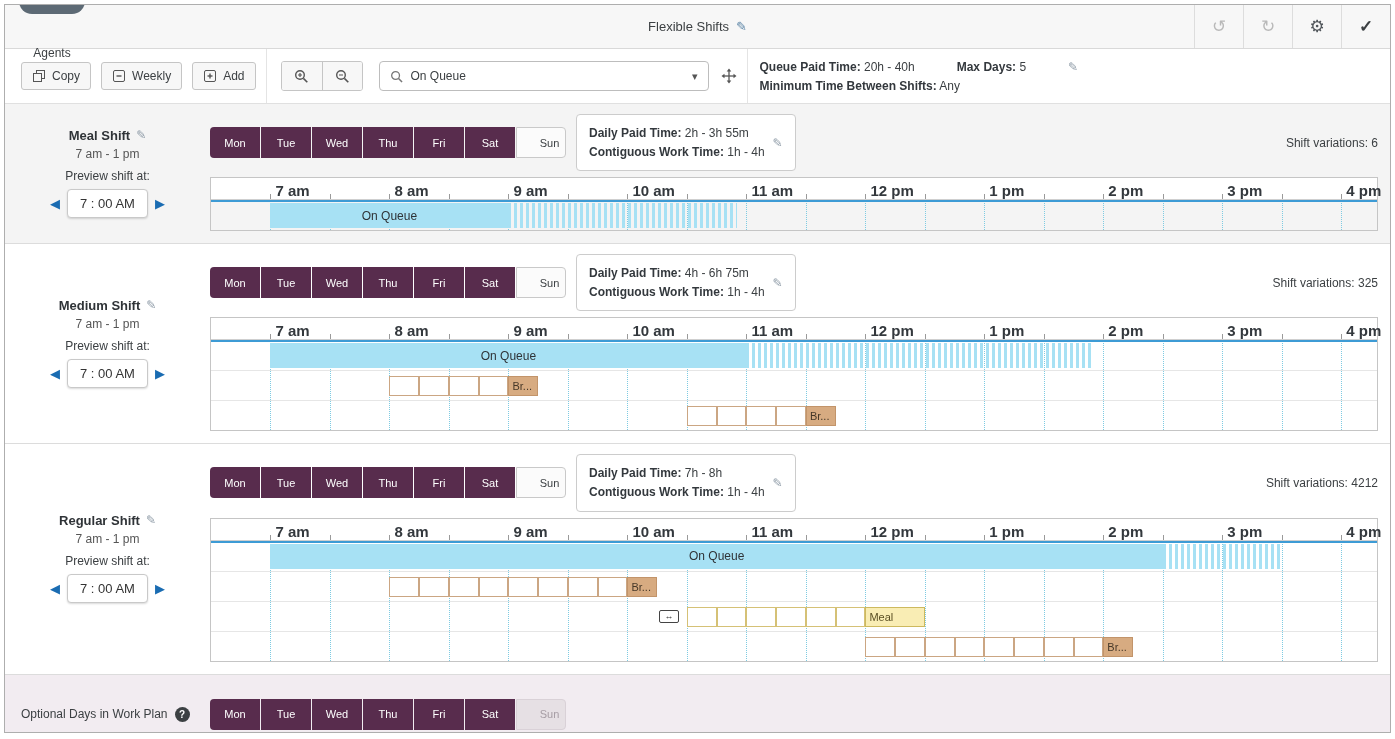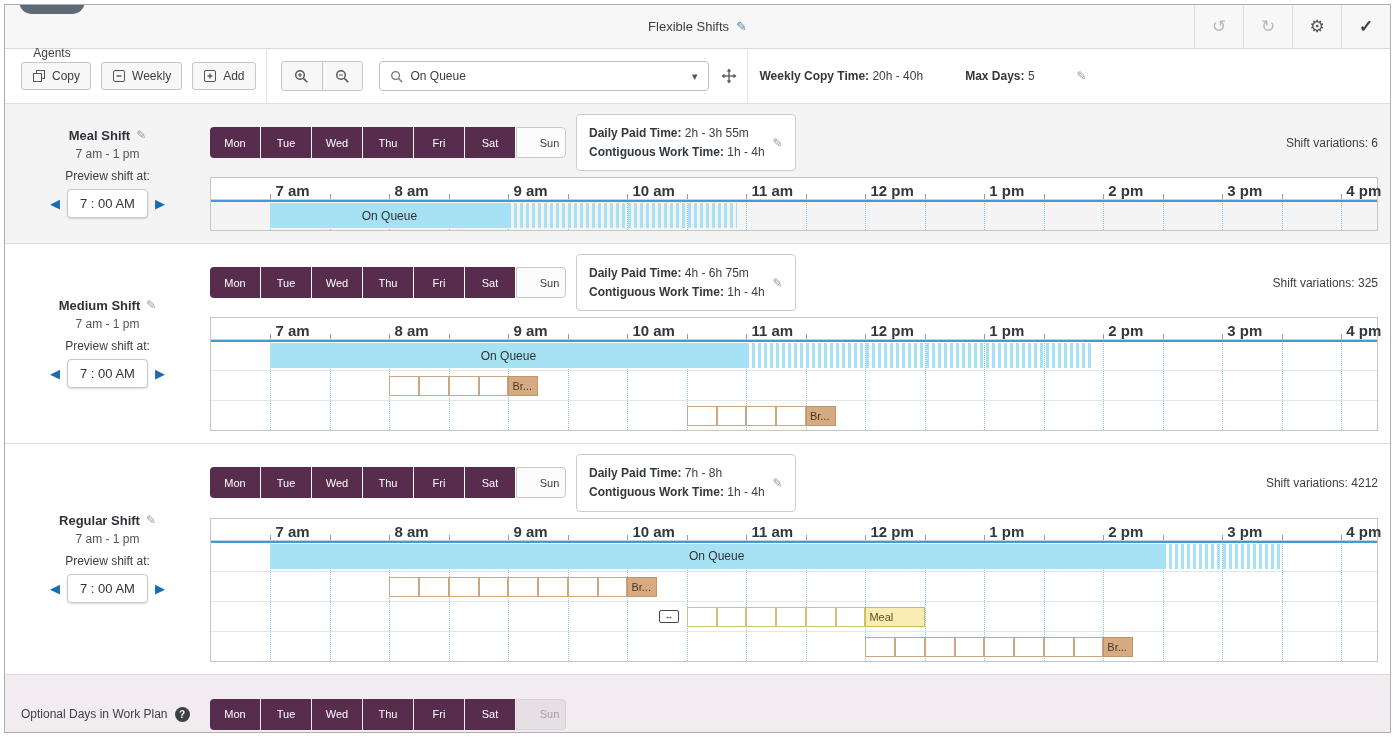--- a/index.html
+++ b/index.html
@@ -214,24 +214,25 @@
             <line x1="8" y1="3" x2="8" y2="13" stroke="#555" stroke-width="1.3"></line>
             <line x1="3" y1="8" x2="13" y2="8" stroke="#555" stroke-width="1.3"></line>
           </svg>
       </span>
     </button>
 
     <div class="vdiv"></div>
 
     <div class="constraints">
       <div class="row1">
-        <span><b>Weekly Copy Time:</b> <span>20h - 40h</span></span>
+        <span><b>Queue Paid Time:</b> <span>20h - 40h</span></span>
         <span><b>Max Days:</b> <span>5</span></span>
         <span class="edit-icon">✎</span>
       </div>
+      <div><b>Minimum Time Between Shifts:</b> <span>Any</span></div>
     </div>
   </div>
 
   <section class="shift-section selected">
     <div class="left-panel">
       <div class="shift-name-row">
         <span class="shift-name">Meal Shift</span>
         <span class="edit-icon">✎</span>
       </div>
       <div class="shift-range">7 am - 1 pm</div>

